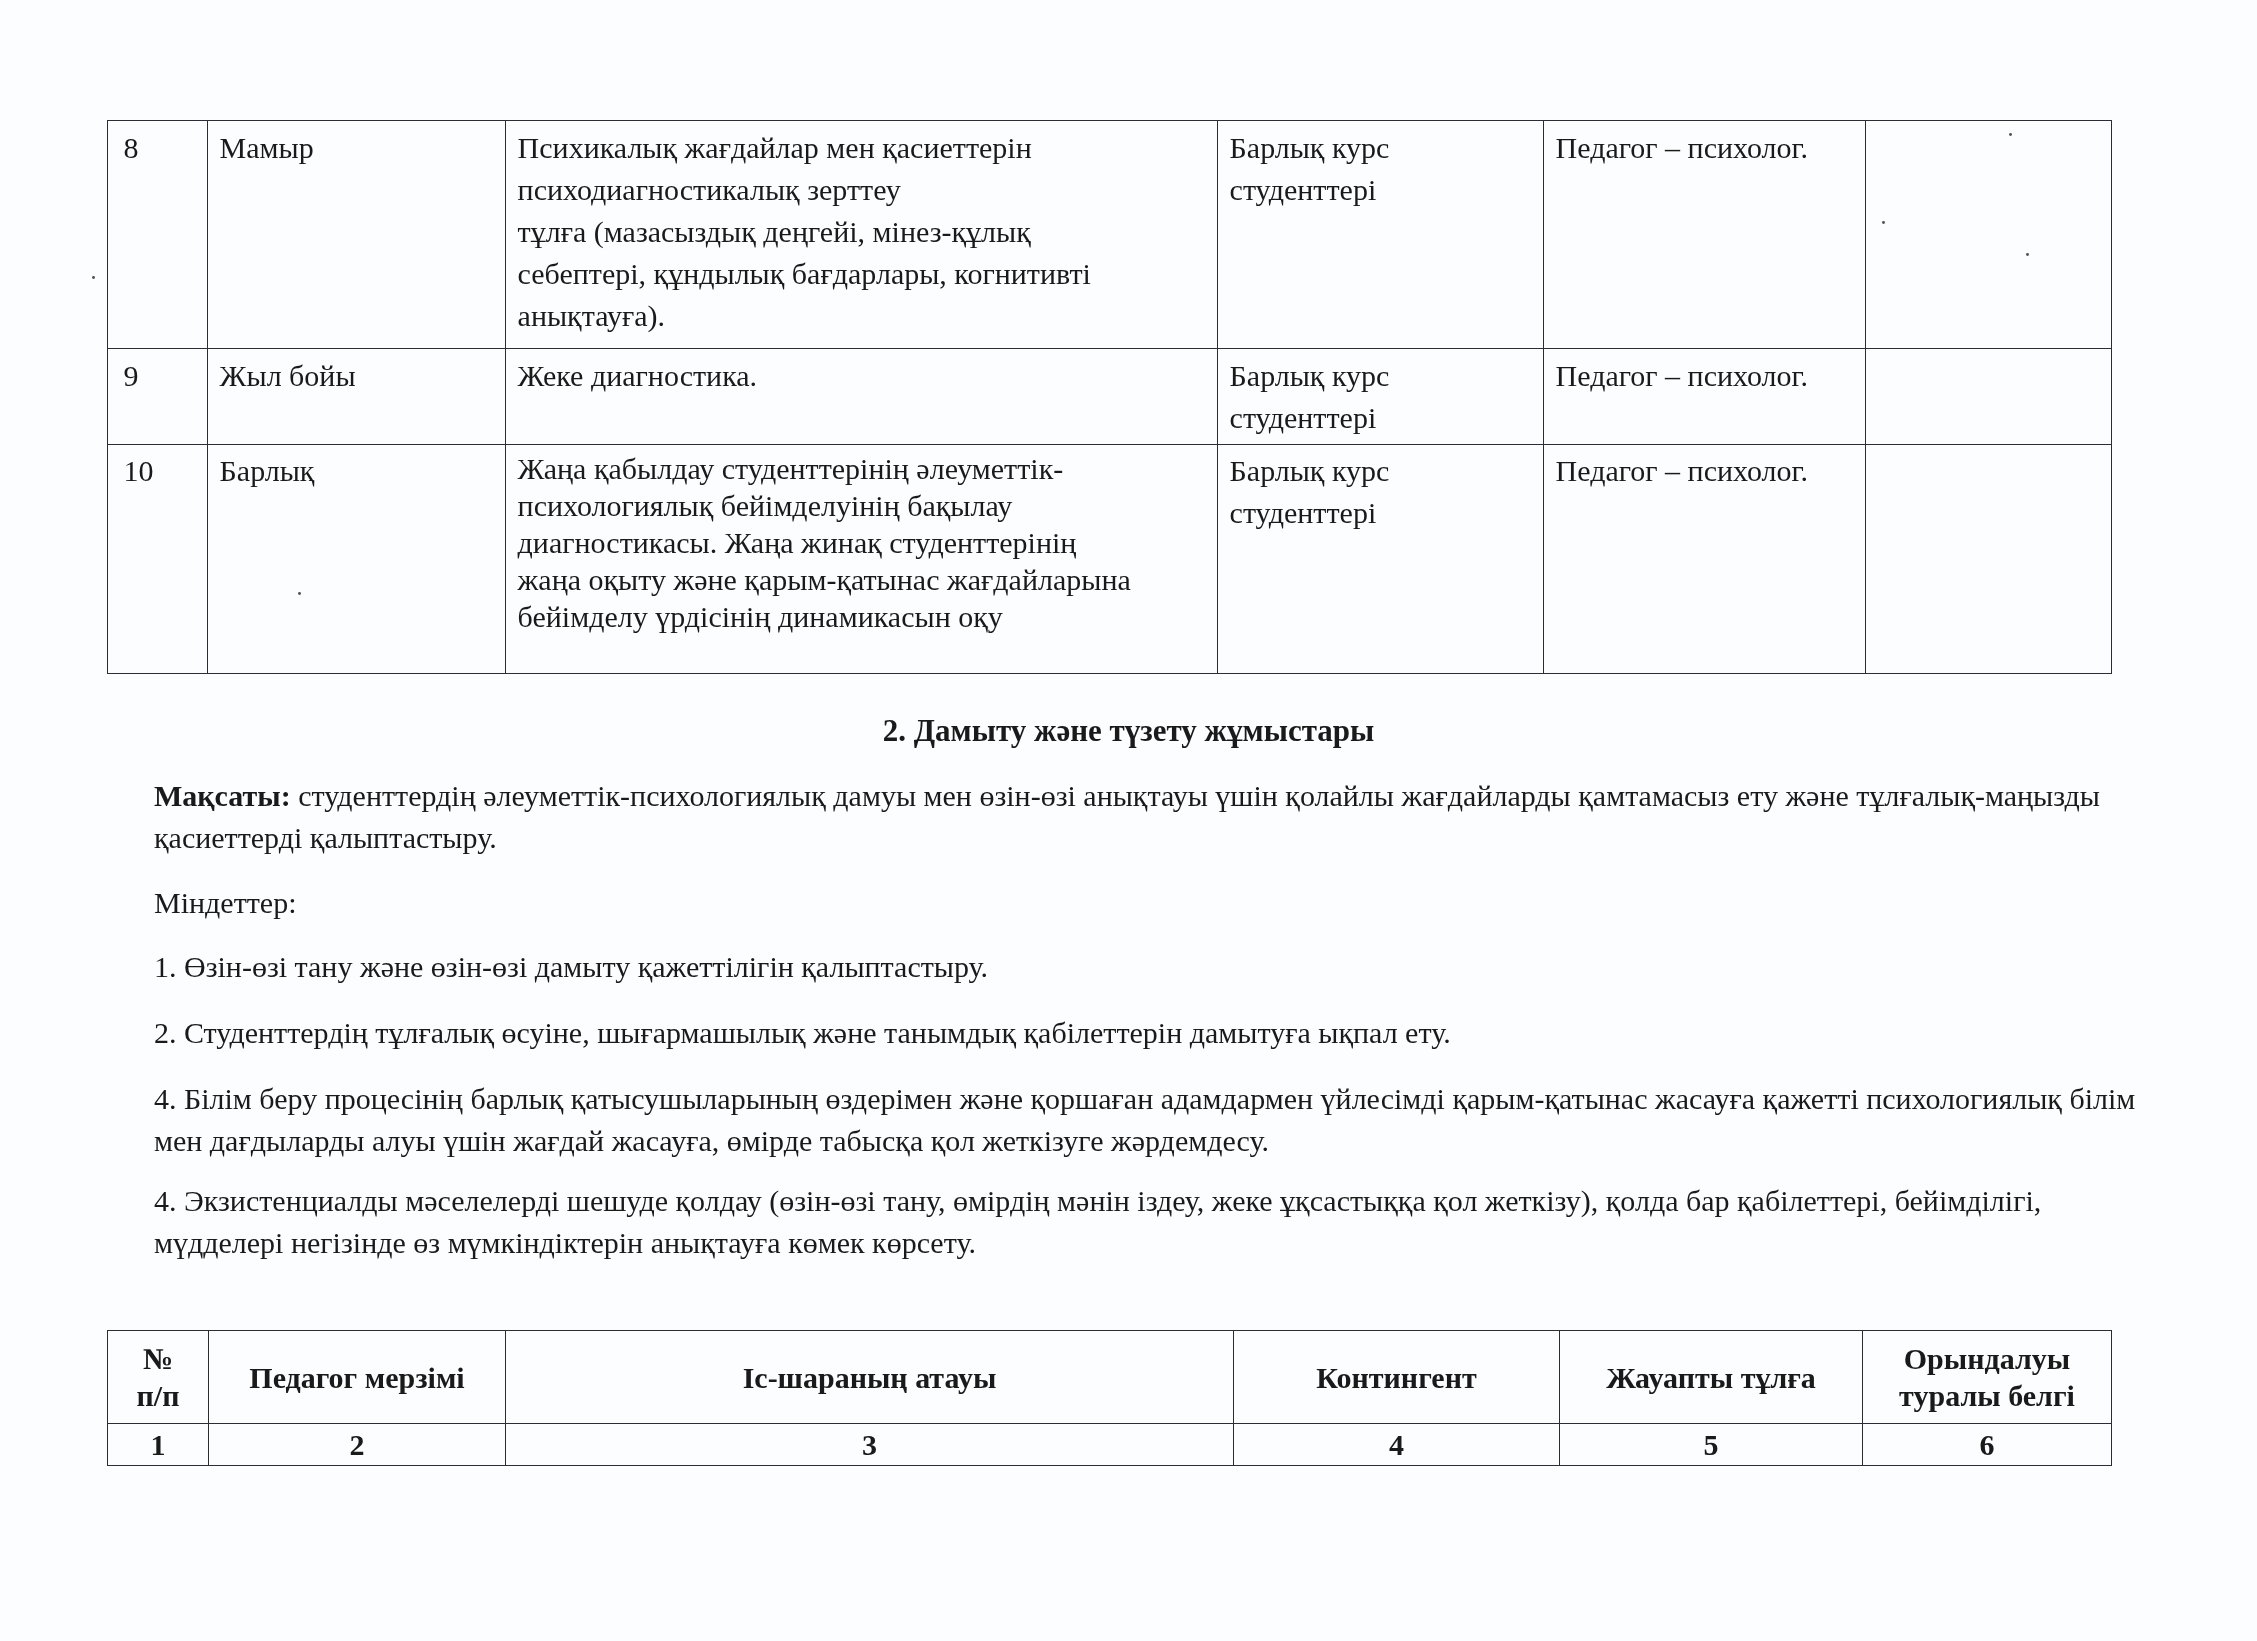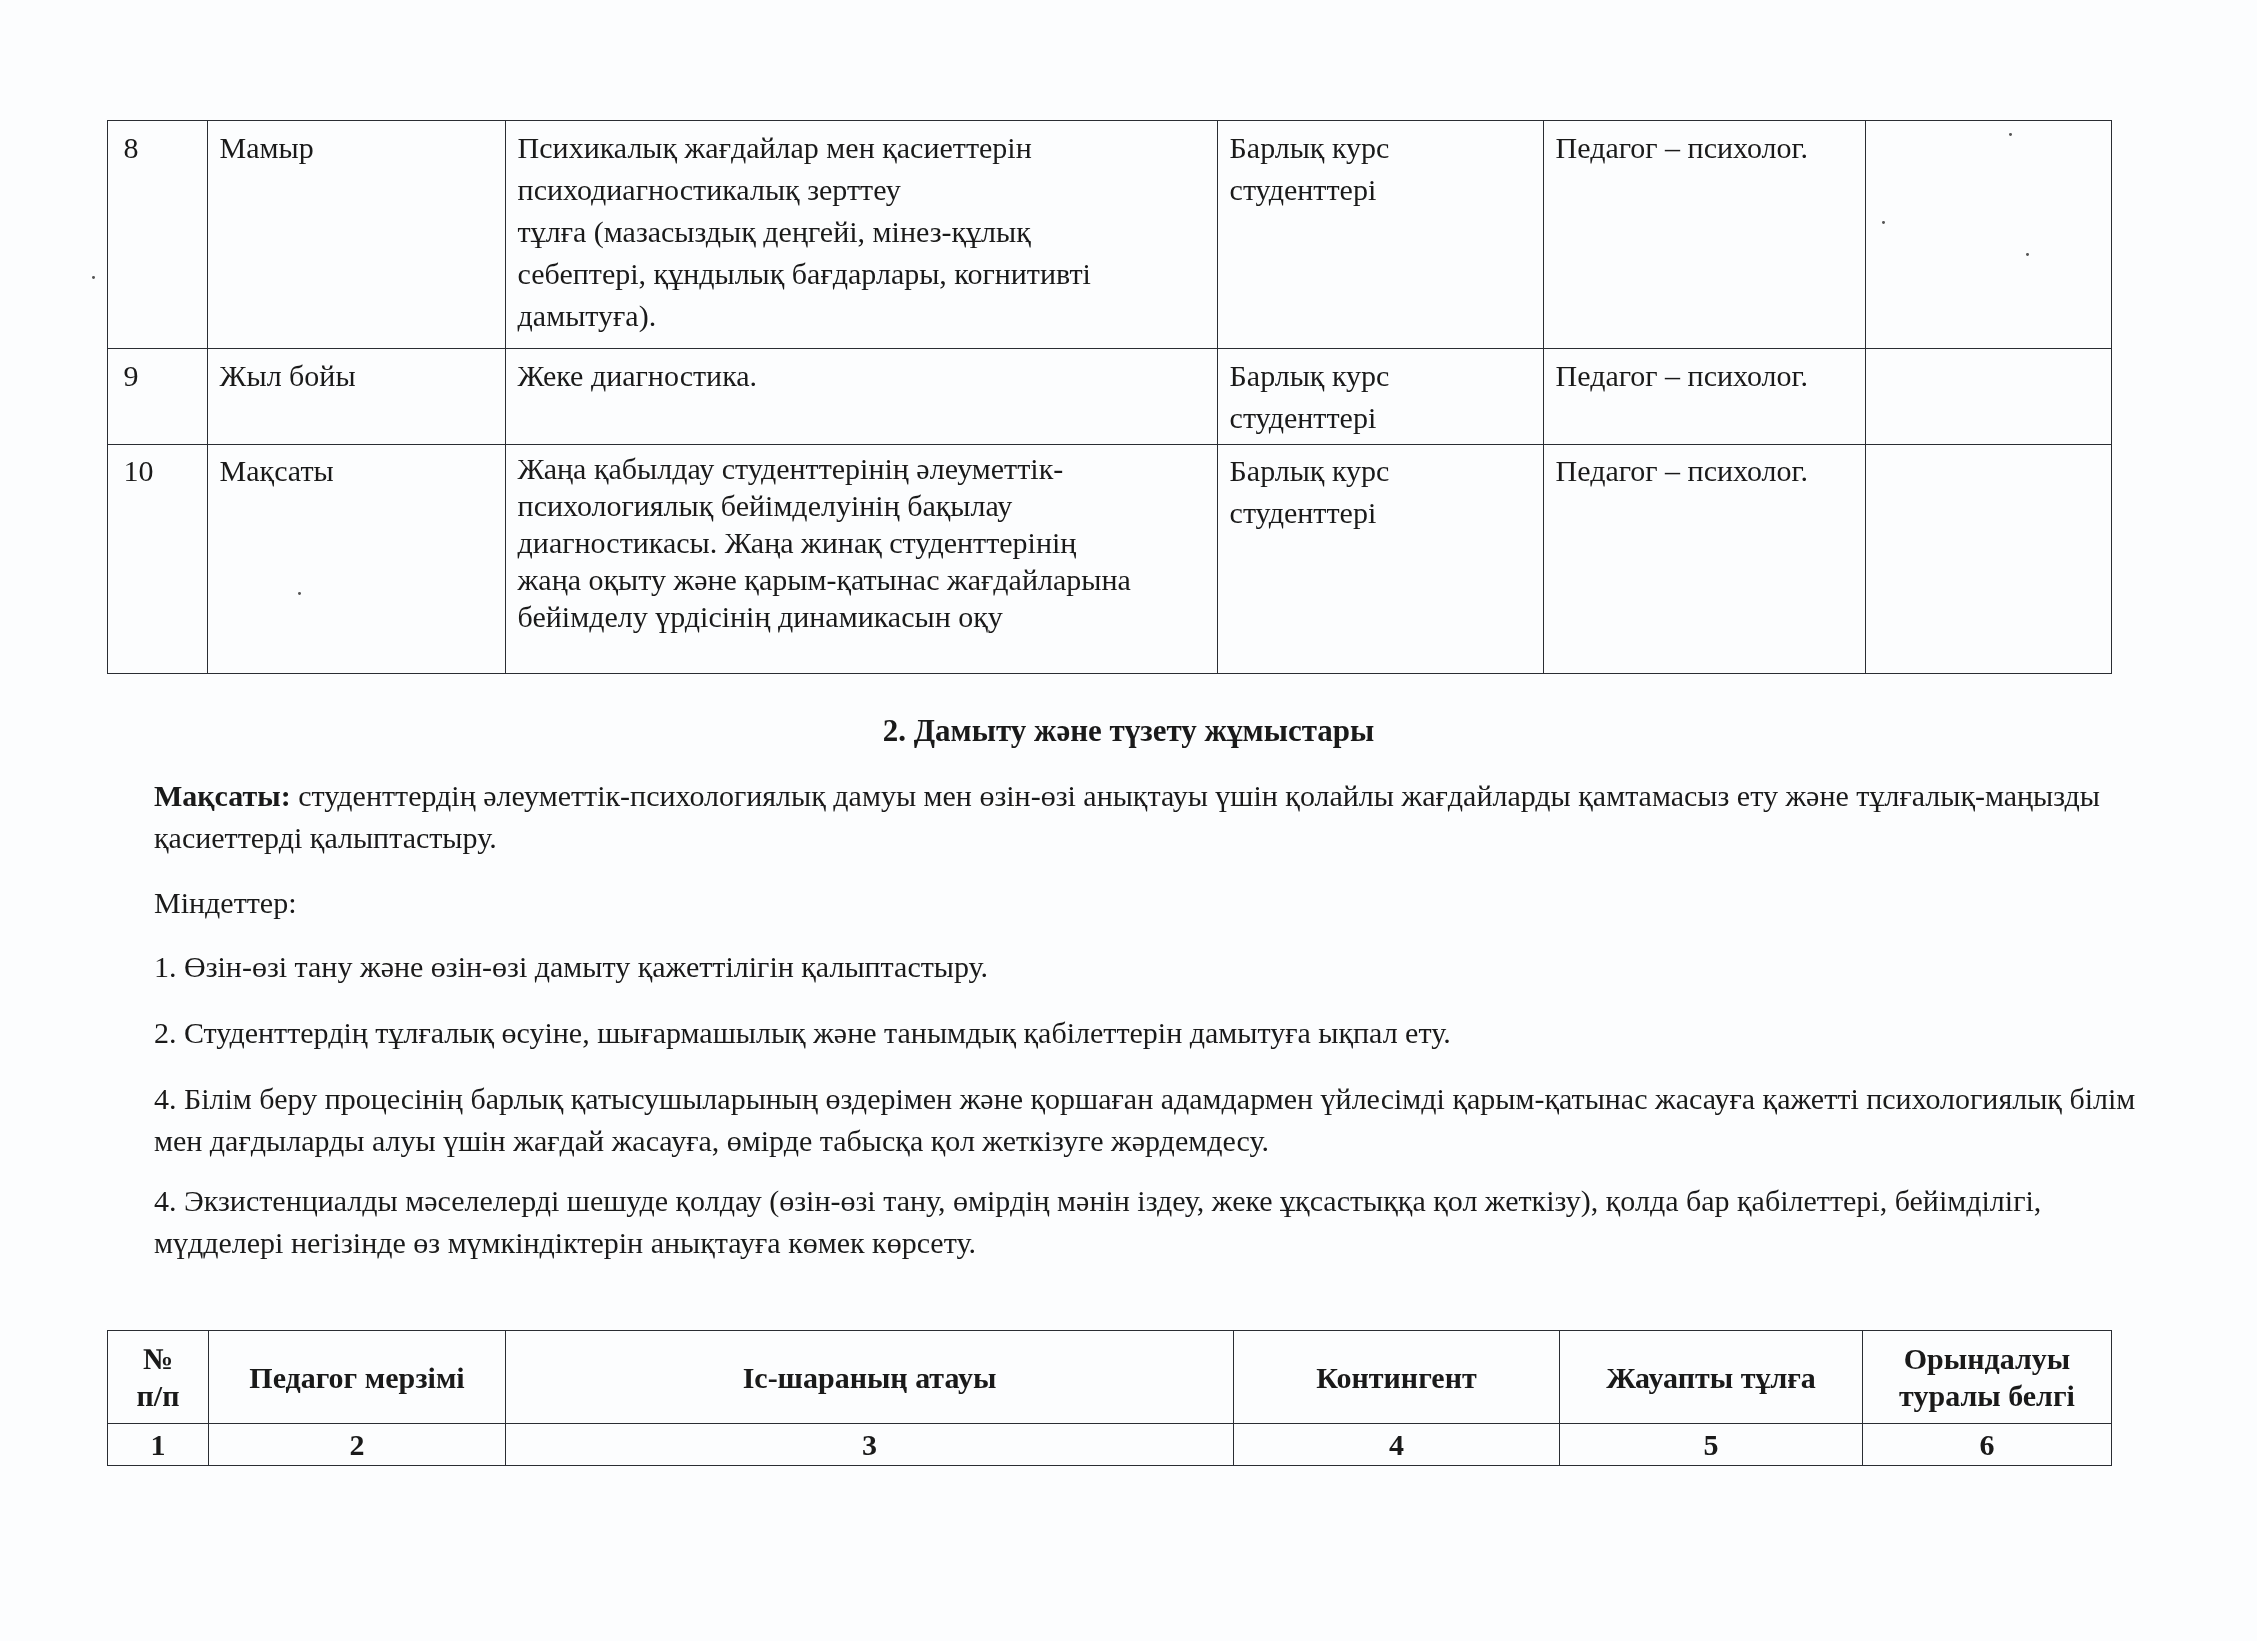--- a/index.html
+++ b/index.html
@@ -47,21 +47,21 @@
   </colgroup>
   <tbody>
     <tr class="r8">
       <td class="num">8</td>
       <td>Мамыр</td>
       <td class="desc">
         <div>Психикалық жағдайлар мен қасиеттерін</div>
         <div>психодиагностикалық зерттеу</div>
         <div>тұлға (мазасыздық деңгейі, мінез-құлық</div>
         <div>себептері, құндылық бағдарлары, когнитивті</div>
-        <div>дамытуға).</div>
+        <div>анықтауға).</div>
       </td>
       <td>
         <div>Барлық курс</div>
         <div>студенттері</div>
       </td>
       <td>Педагог – психолог.</td>
       <td></td>
     </tr>
     <tr class="r9">
       <td class="num">9</td>
@@ -71,21 +71,21 @@
       </td>
       <td>
         <div>Барлық курс</div>
         <div>студенттері</div>
       </td>
       <td>Педагог – психолог.</td>
       <td></td>
     </tr>
     <tr class="r10">
       <td class="num">10</td>
-      <td>Мақсаты</td>
+      <td>Барлық</td>
       <td class="desc dense">
         <div>Жаңа қабылдау студенттерінің әлеуметтік-</div>
         <div>психологиялық бейімделуінің бақылау</div>
         <div>диагностикасы. Жаңа жинақ студенттерінің</div>
         <div>жаңа оқыту және қарым-қатынас жағдайларына</div>
         <div>бейімделу үрдісінің динамикасын оқу</div>
       </td>
       <td>
         <div>Барлық курс</div>
         <div>студенттері</div>

